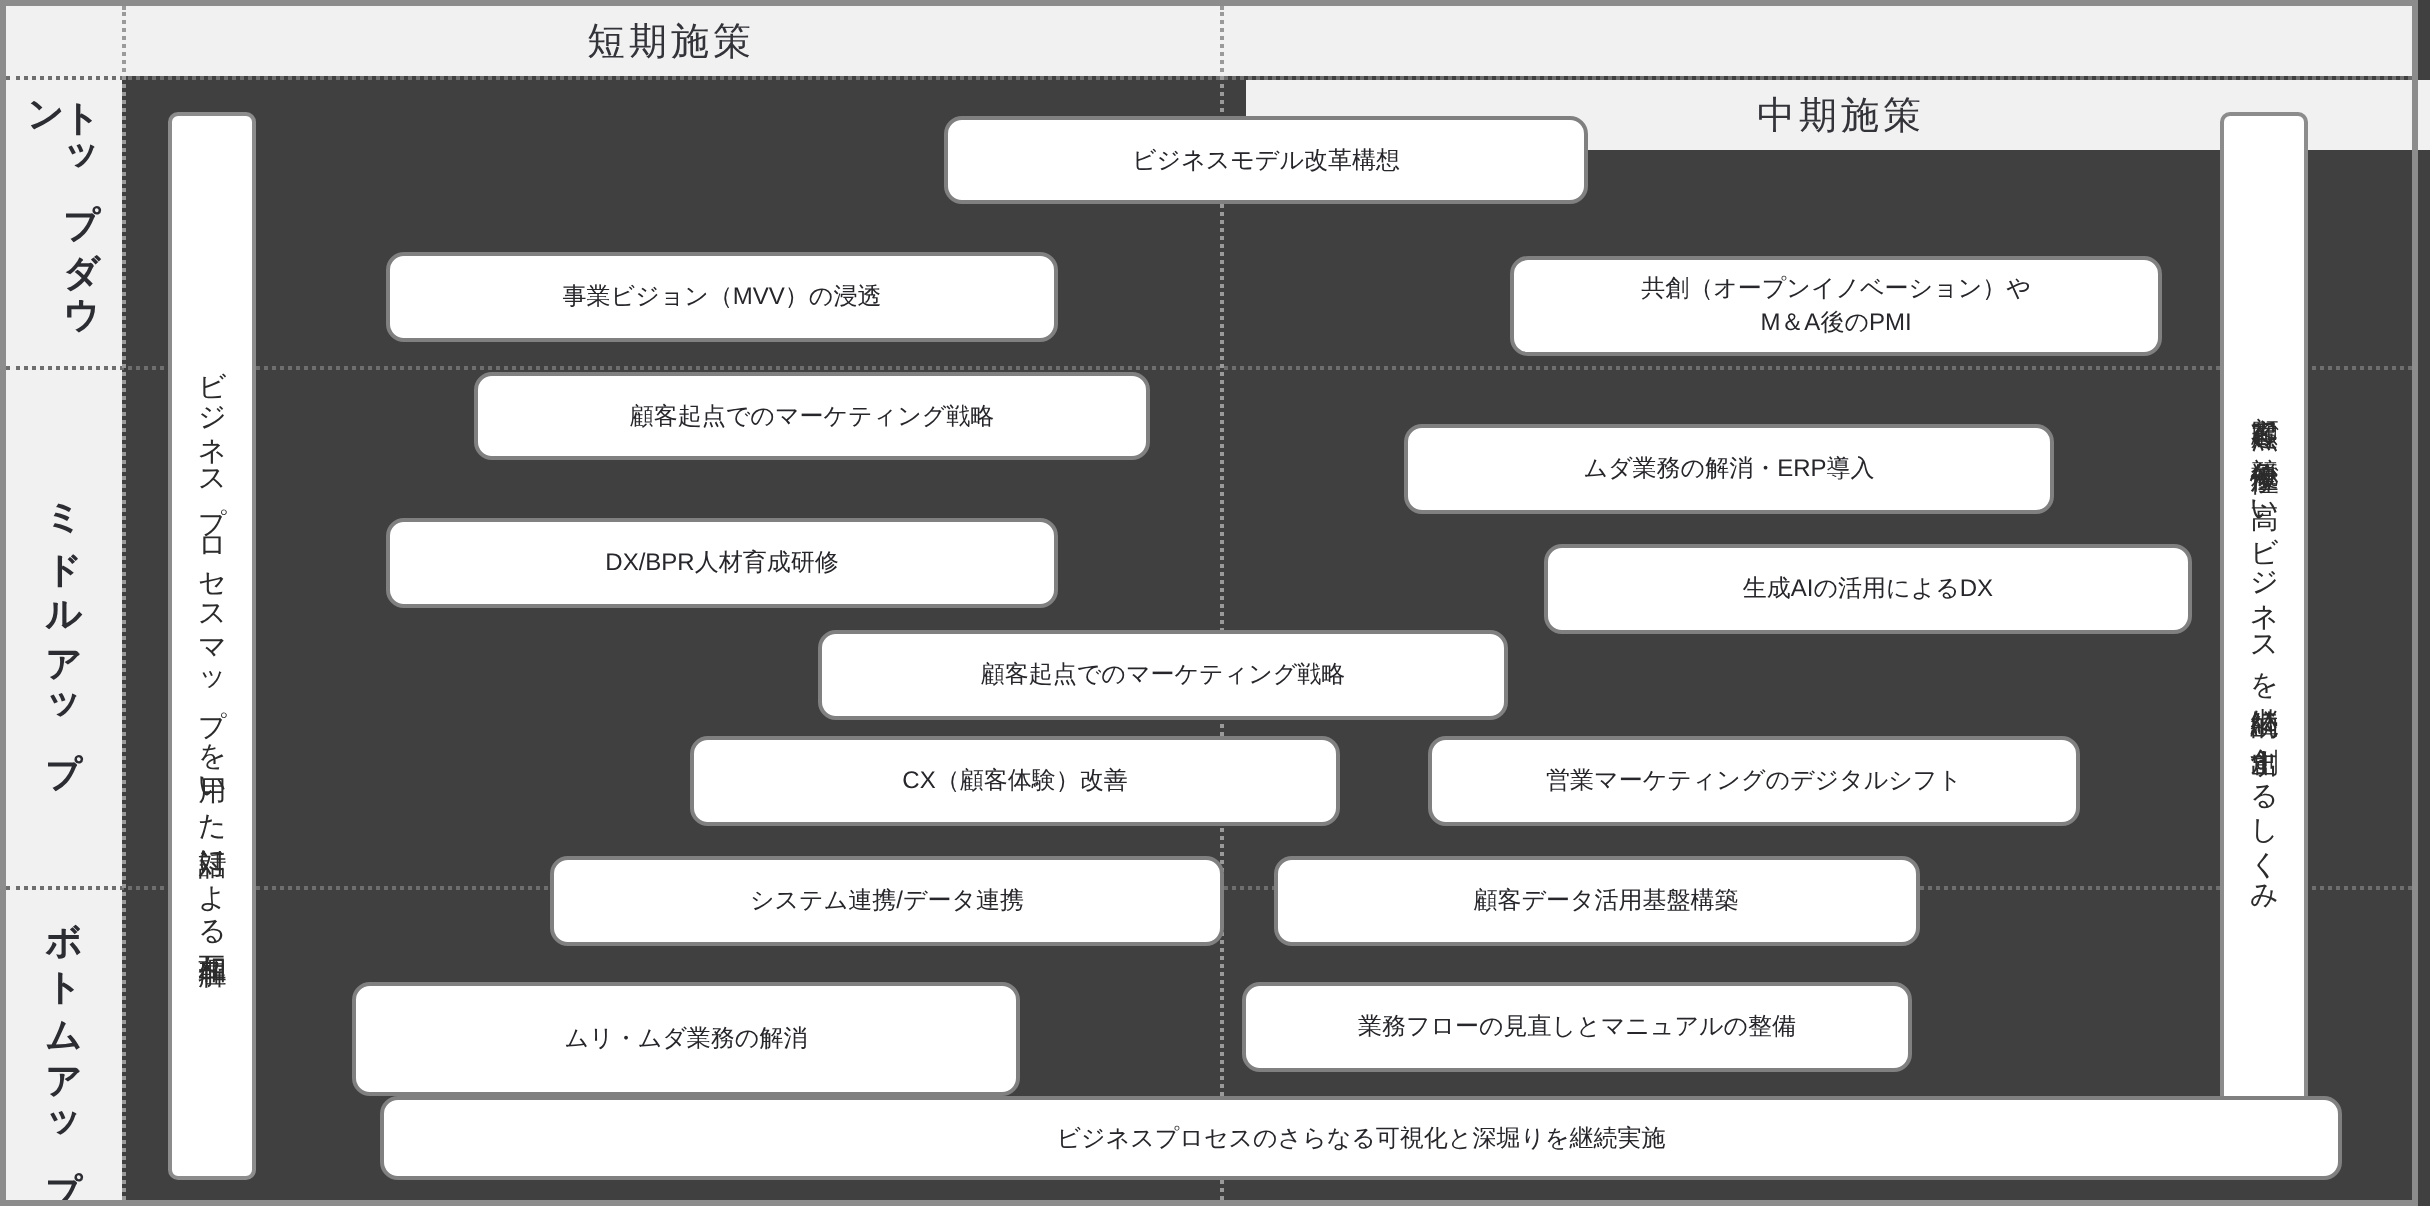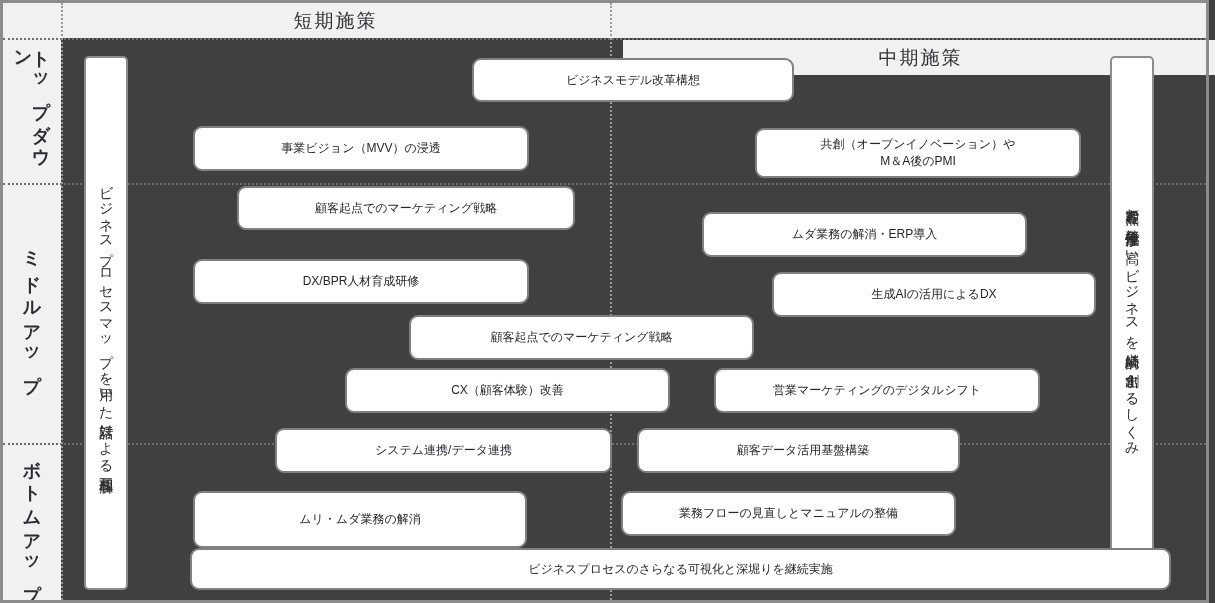--- a/index.html
+++ b/index.html
@@ -193,21 +193,21 @@
   <div class="box" style="left:398px; top:315px; width:345px; height:45px;">顧客起点でのマーケティング戦略</div>
 
   <div class="box" style="left:334px; top:368px; width:325px; height:45px;">CX（顧客体験）改善</div>
 
   <div class="box" style="left:703px; top:368px; width:326px; height:45px;">営業マーケティングのデジタルシフト</div>
 
   <div class="box" style="left:264px; top:428px; width:337px; height:45px;">システム連携/データ連携</div>
 
   <div class="box" style="left:626px; top:428px; width:323px; height:45px;padding-left:17px;">顧客データ活用基盤構築</div>
 
-  <div class="box" style="left:182px; top:491px; width:334px; height:57px;">ムリ・ムダ業務の解消</div>
+  <div class="box" style="left:165px; top:491px; width:334px; height:57px;">ムリ・ムダ業務の解消</div>
 
   <div class="box" style="left:610px; top:491px; width:335px; height:45px;">業務フローの見直しとマニュアルの整備</div>
 
   <div class="box" style="left:179px; top:548px; width:981px; height:42px;">ビジネスプロセスのさらなる可視化と深堀りを継続実施</div>
 
   <div class="frame-line frame-top"></div>
   <div class="frame-line frame-bottom"></div>
   <div class="frame-line frame-left"></div>
   <div class="frame-line frame-right"></div>
 

